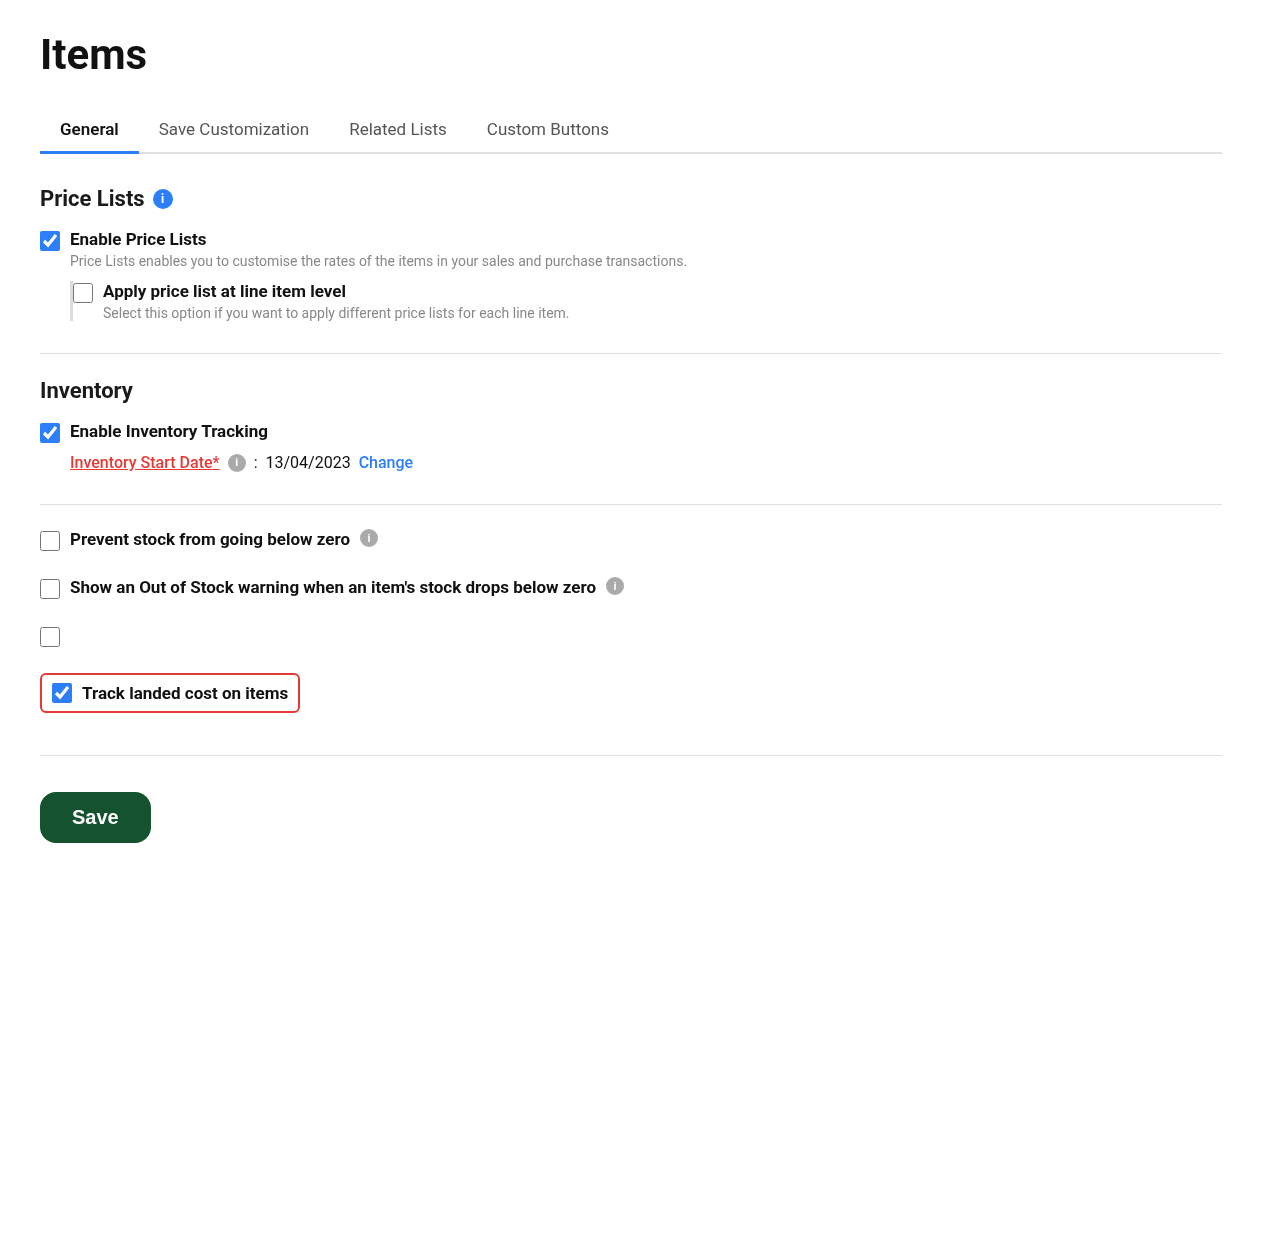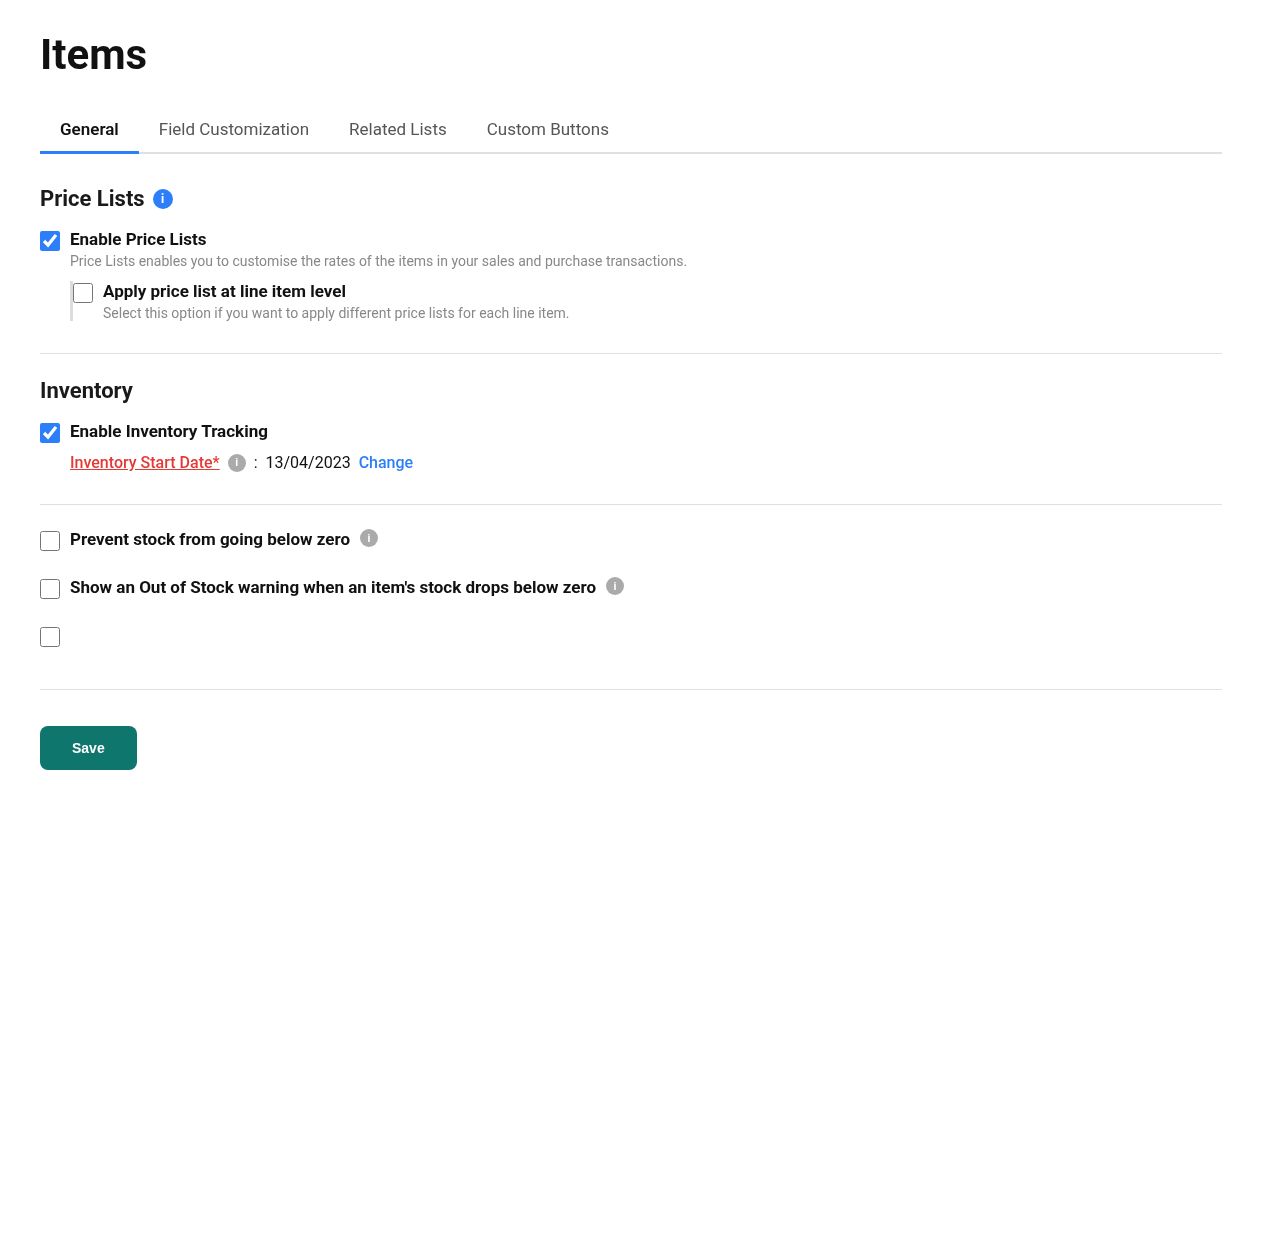--- a/index.html
+++ b/index.html
@@ -140,46 +140,46 @@
       margin-bottom: 10px;
     }
     .track-landed-row input[type="checkbox"] {
       width: 20px;
       height: 20px;
       accent-color: #2d7ff9;
       cursor: pointer;
       flex-shrink: 0;
     }
     .save-btn {
-      background: #0f766e;
+      background: #14532d;
       color: #fff;
       border: none;
-      border-radius: 8px;
+      border-radius: 16px;
       padding: 14px 32px;
-      font-size: 14px;
+      font-size: 20px;
       font-weight: 600;
       cursor: pointer;
       margin-top: 12px;
     }
     .checkboxes-section {
       display: flex;
       flex-direction: column;
       gap: 16px;
     }
   </style>
 </head>
 <body>
 
 
 
 <h1 class="page-title">Items</h1>
 
 <div class="tabs">
   <span class="tab active">General</span>
-  <span class="tab">Field Customization</span>
+  <span class="tab">Save Customization</span>
   <span class="tab">Related Lists</span>
   <span class="tab">Custom Buttons</span>
 </div>
 
 
 <div class="section">
   <div class="section-title">
     <span>Price Lists</span>
     <span class="info-icon">i</span>
   </div>
@@ -243,20 +243,26 @@
     <label for="outOfStock" class="checkbox-label">
       <span>Show an Out of Stock warning when an item's stock drops below zero</span>
     </label>
     <span class="info-icon-gray">i</span>
   </div>
 
   <div class="checkbox-row">
     <input type="checkbox" id="notifyReorder" style="">
   </div>
 
+  <div>
+    <div class="track-landed-row">
+      <input type="checkbox" id="trackLanded" checked="" style="">
+      <label for="trackLanded" class="checkbox-label">Track landed cost on items</label>
+    </div>
+  </div>
 
 </div>
 
 <hr class="divider">
 
 <button class="save-btn">Save</button>
 
 
 
 

